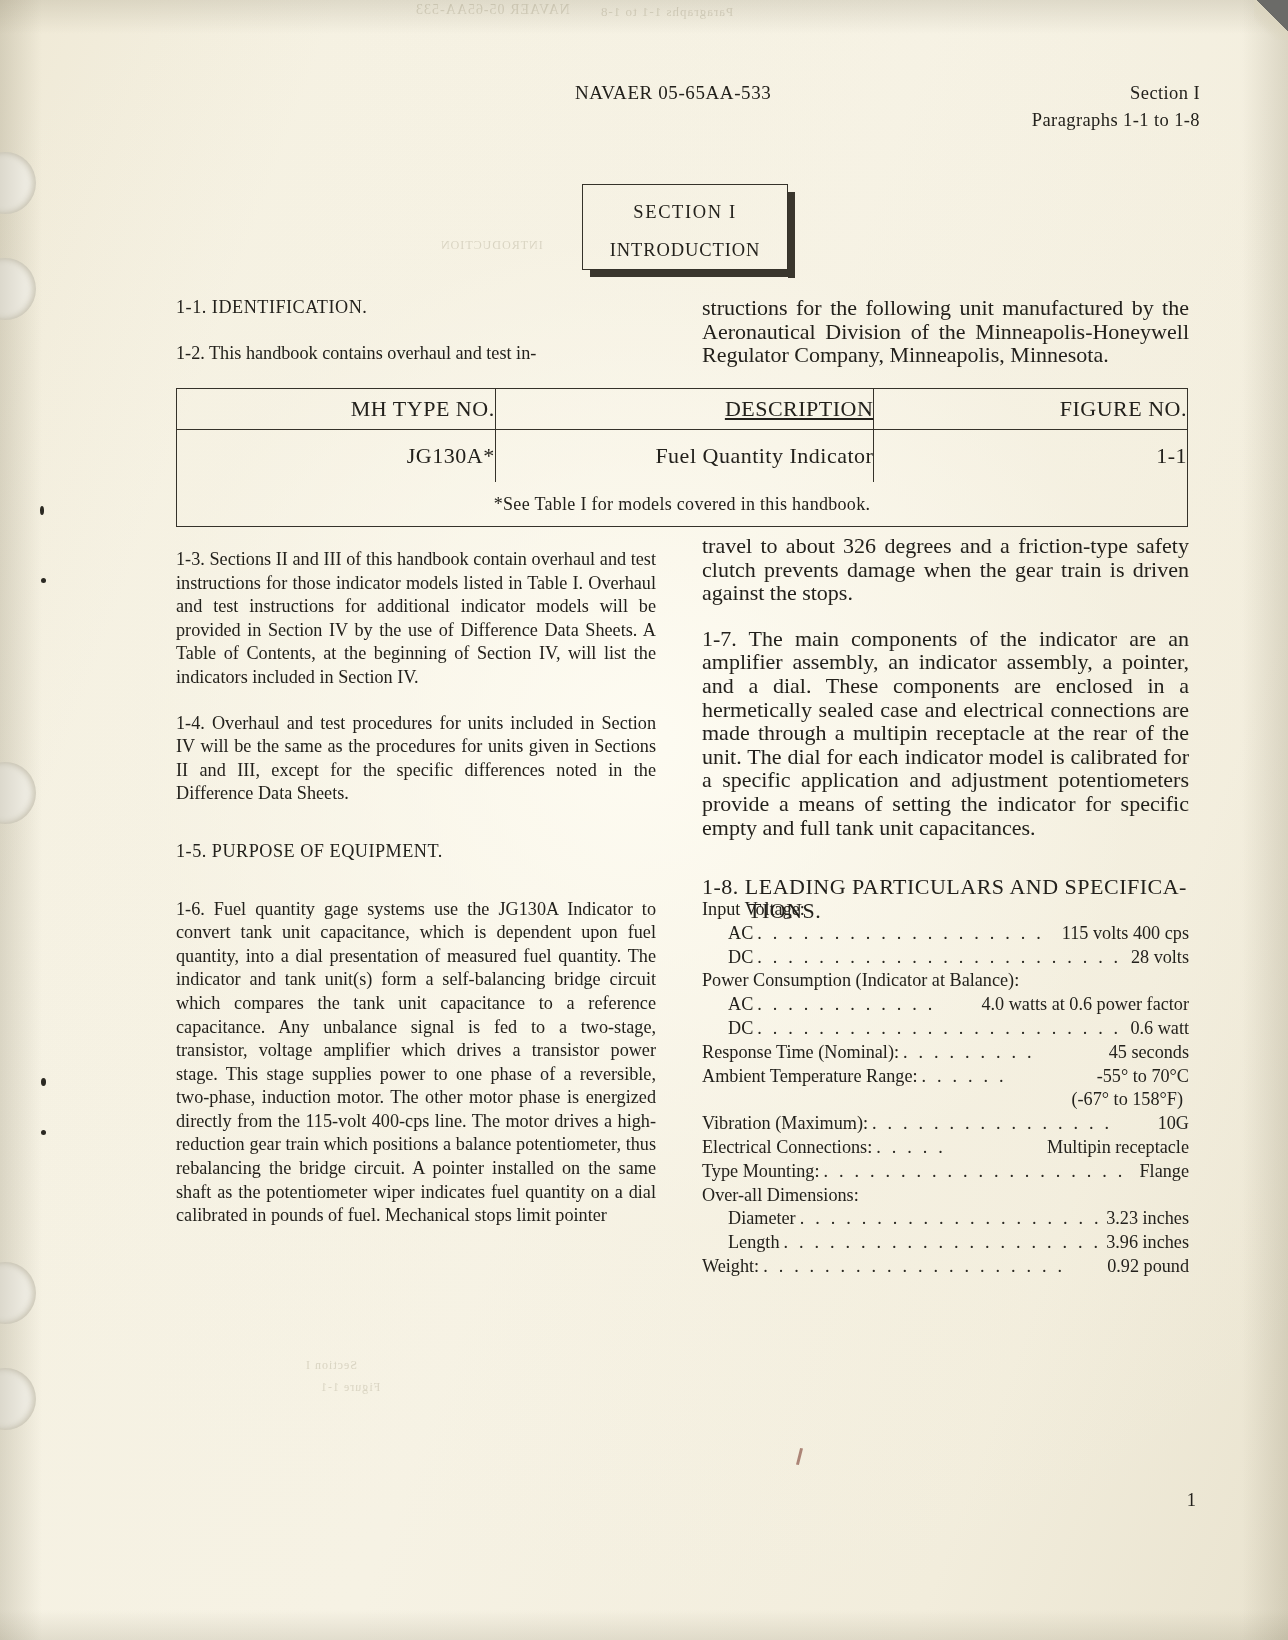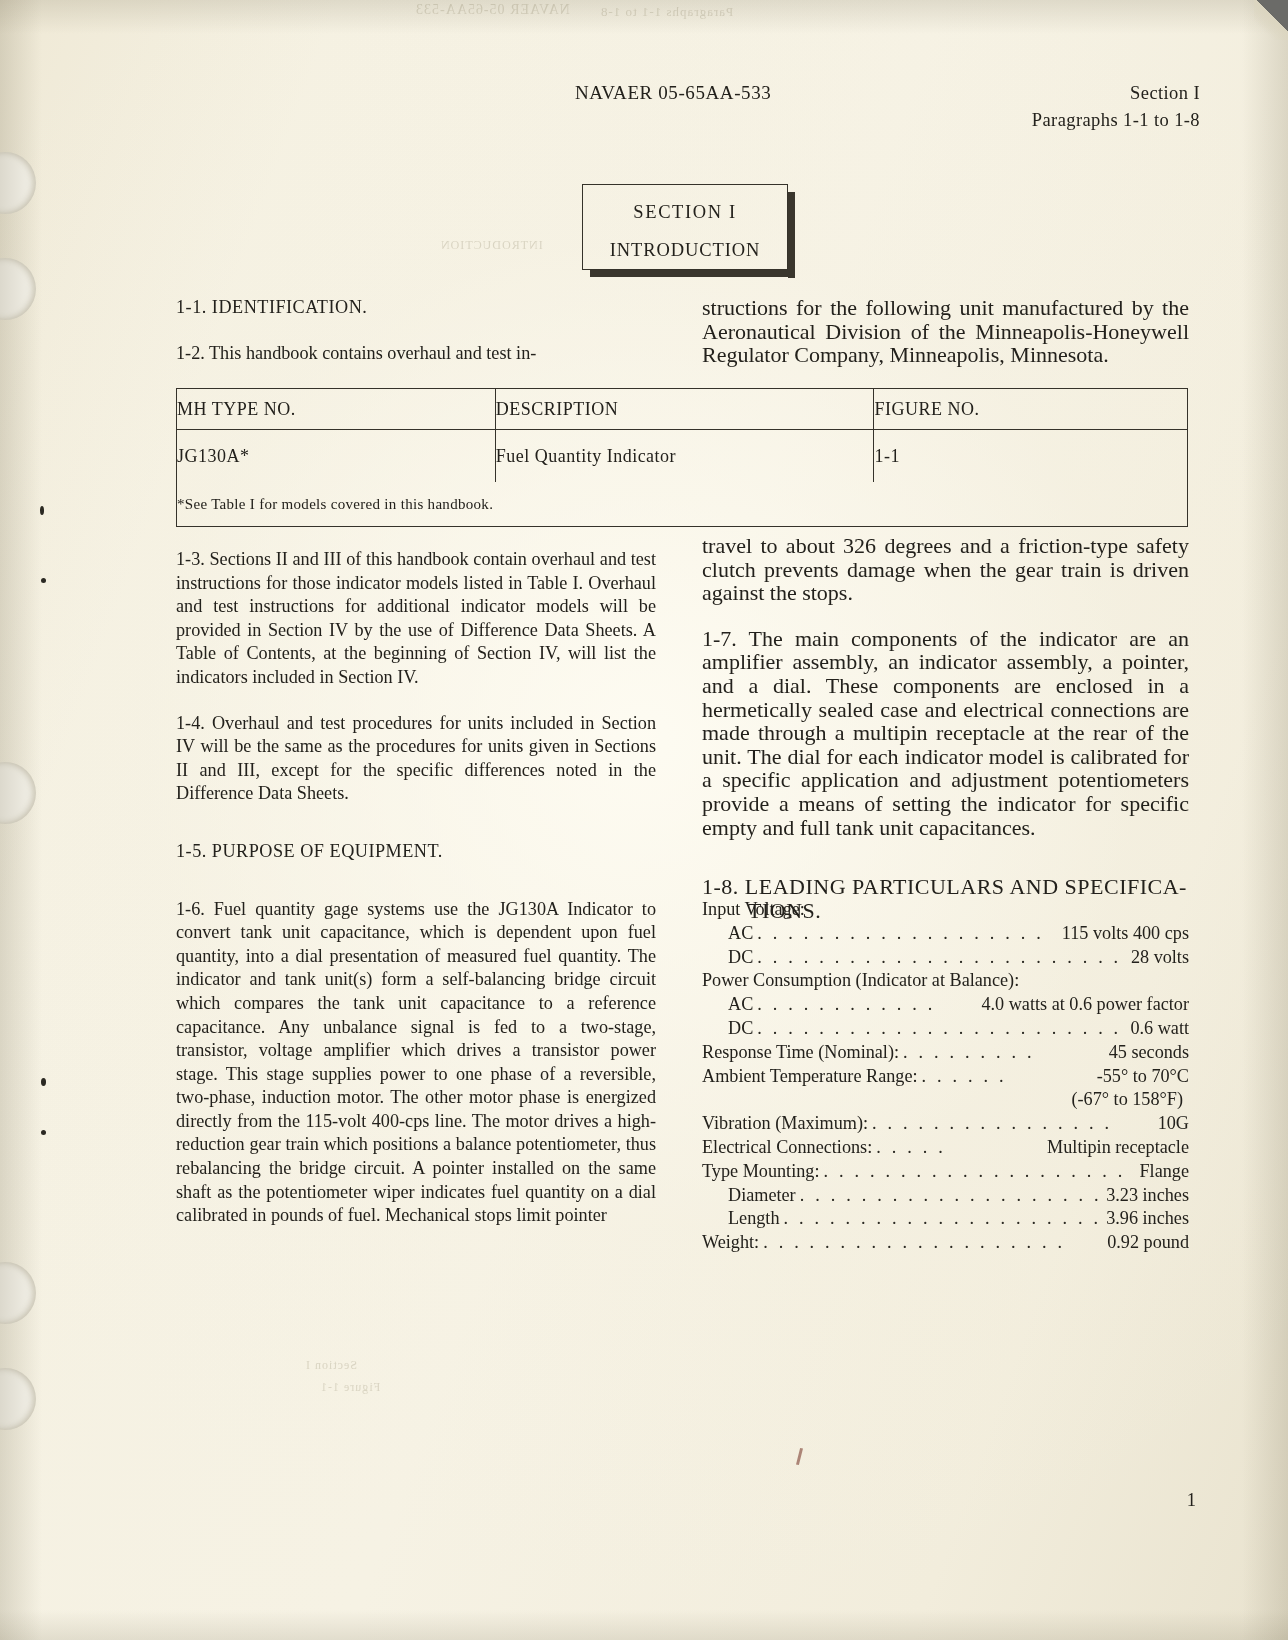--- a/index.html
+++ b/index.html
@@ -154,35 +154,35 @@
   .tbl {
     position: absolute;
     left: 176px; top: 388px;
     width: 1012px;
     border: 1.5px solid #35322a;
     box-sizing: border-box;
     border-collapse: collapse;
   }
   .tbl table { width: 100%; border-collapse: collapse; }
   .tbl th, .tbl td {
-    text-align: left;
+    text-align: right;
     font-weight: normal;
-    font-size: 18px;
+    font-size: 22px;
     letter-spacing: 0.5px;
     padding: 0;
   }
   .tbl th { height: 40px; vertical-align: middle; }
   .tbl td.body-cell { height: 52px; vertical-align: middle; }
   .tbl .vline { border-right: 1.4px solid #35322a; }
   .tbl .hline-row th { border-bottom: 1.4px solid #35322a; }
   .tbl td.note {
     height: 44px;
     vertical-align: middle;
-    text-align: left;
-    font-size: 15px;
+    text-align: center;
+    font-size: 18px;
     letter-spacing: 0.3px;
   }
 
   
   .spec {
     position: absolute;
     left: 702px; top: 898px;
     width: 487px;
     font-size: 18.2px;
     line-height: 23.8px;
@@ -268,21 +268,21 @@
 
     <div class="col-right" id="block-intro-right">
       <p class="para">structions for the following unit manufactured by the Aeronautical Division of the Minneapolis-Honeywell Regulator Company, Minneapolis, Minnesota.</p>
     </div>
 
     <div class="tbl">
       <table>
         <tbody>
             <tr class="hline-row">
           <th class="vline" style="width:31.5%;">MH TYPE NO.</th>
-          <th class="vline" style="width:37.5%;">DESCRIPTION</th>
+          <th class="vline" style="width:37.5%;text-decoration:underline;">DESCRIPTION</th>
           <th style="width:31%;">FIGURE NO.</th>
         </tr>
         <tr>
           <td class="body-cell vline">JG130A*</td>
           <td class="body-cell vline">Fuel Quantity Indicator</td>
           <td class="body-cell">1-1</td>
         </tr>
         <tr>
           <td class="note" colspan="3">*See Table I for models covered in this handbook.</td>
         </tr>
@@ -348,20 +348,21 @@
         <div class="spec-row">
           <span class="spec-label">Electrical Connections:</span>
           <span class="spec-dots">. . . . .</span>
           <span class="spec-val">Multipin receptacle</span>
         </div>
         <div class="spec-row">
           <span class="spec-label">Type Mounting:</span>
           <span class="spec-dots">. . . . . . . . . . . . . . . . . . . .</span>
           <span class="spec-val">Flange</span>
         </div>
+        <div class="spec-plain">Over-all Dimensions:</div>
         <div class="spec-row spec-indent">
           <span class="spec-label">Diameter</span>
           <span class="spec-dots">. . . . . . . . . . . . . . . . . . . .</span>
           <span class="spec-val">3.23 inches</span>
         </div>
         <div class="spec-row spec-indent">
           <span class="spec-label">Length</span>
           <span class="spec-dots">. . . . . . . . . . . . . . . . . . . . .</span>
           <span class="spec-val">3.96 inches</span>
         </div>

